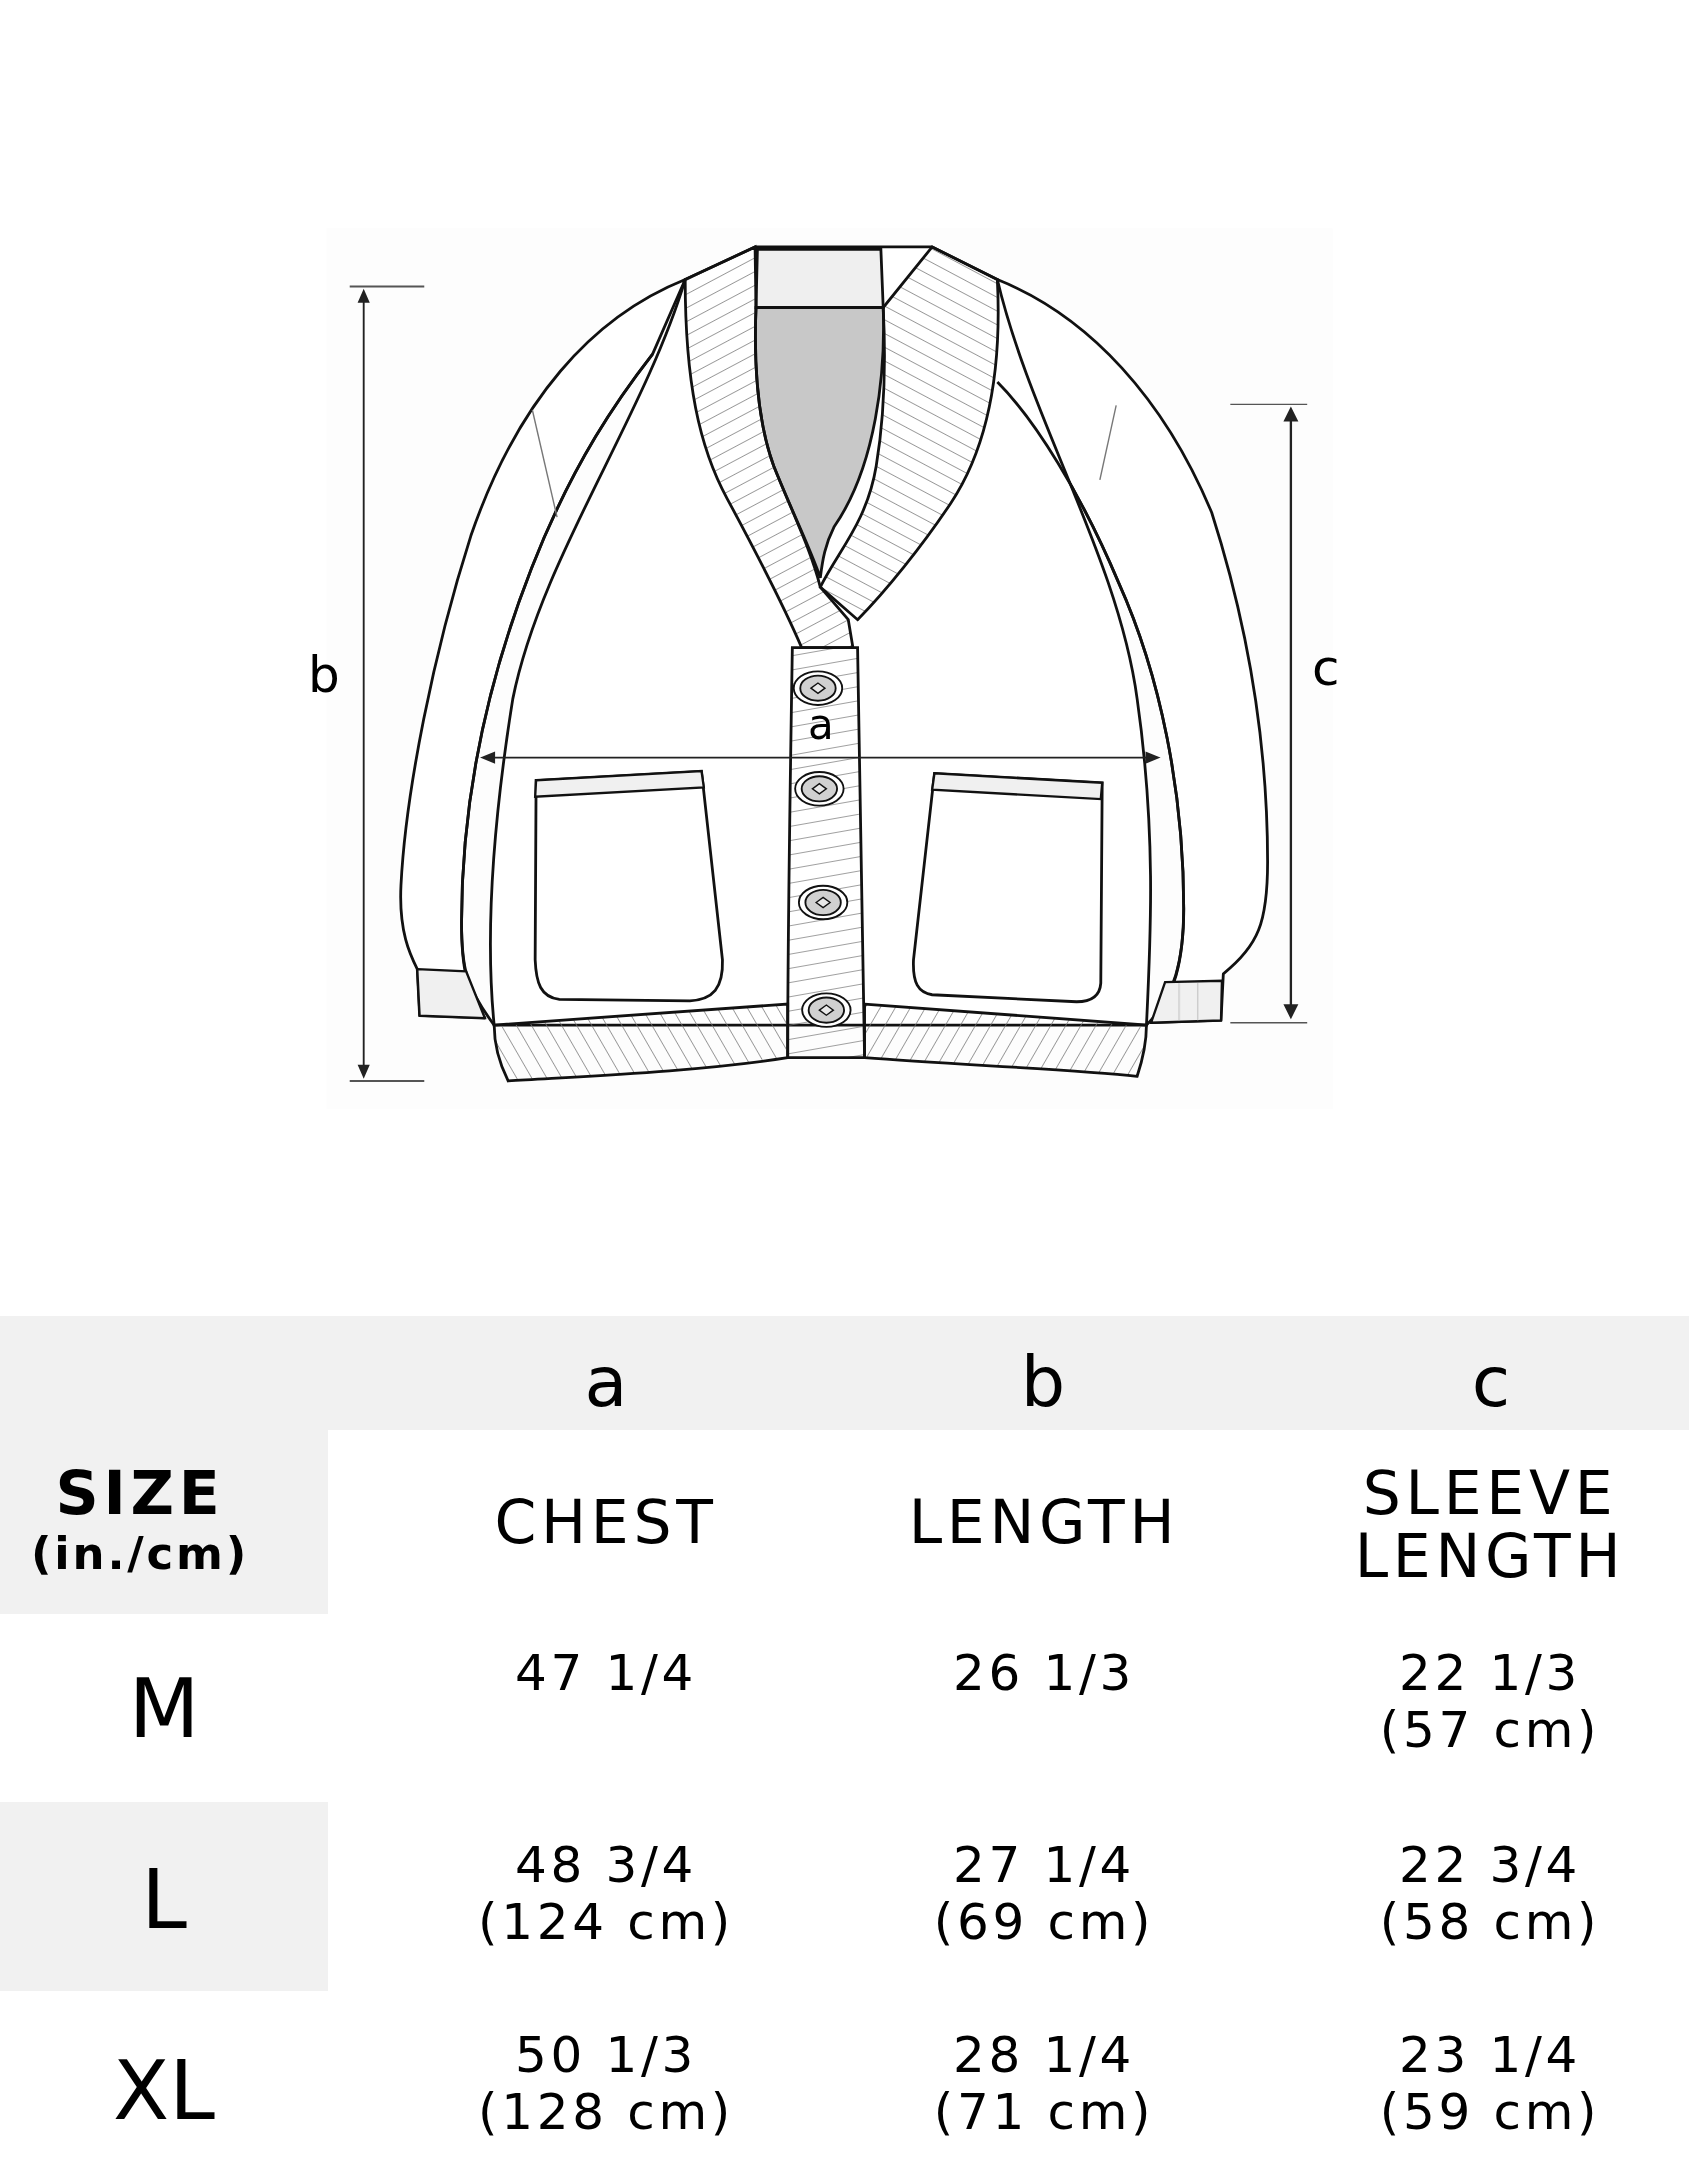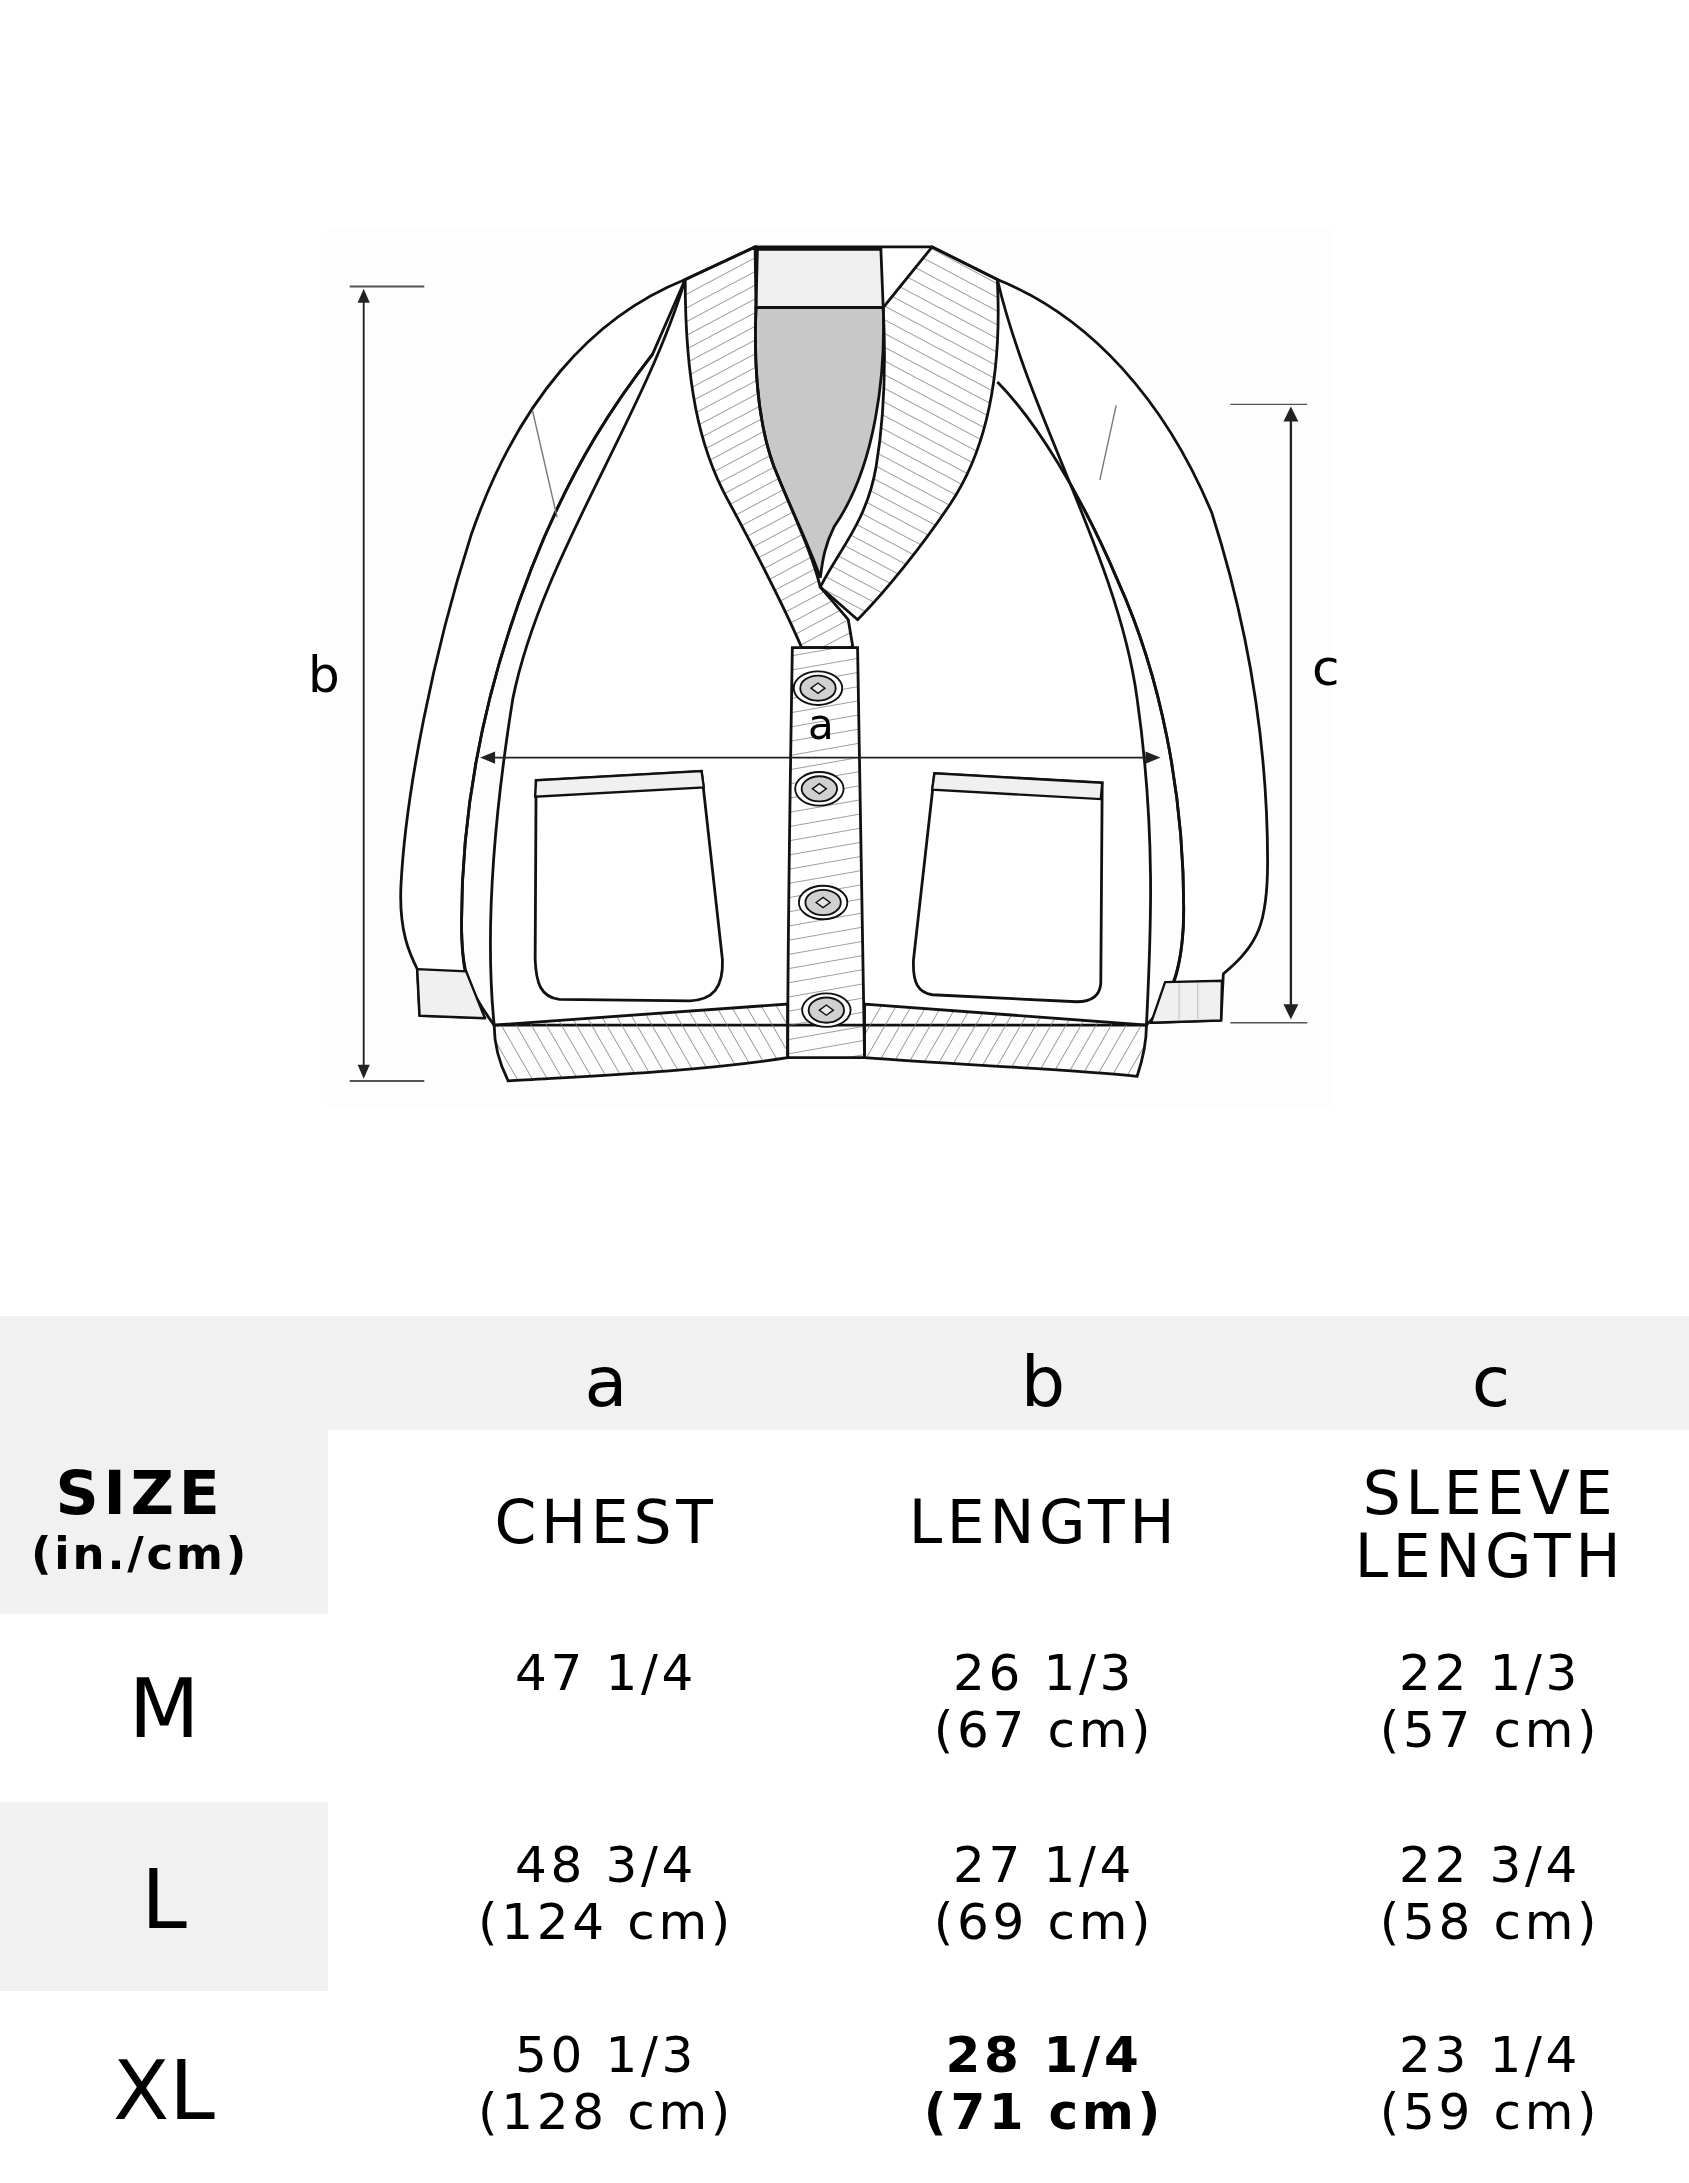--- a/index.html
+++ b/index.html
@@ -161,21 +161,20 @@
     <div>SLEEVE</div>
     <div>LENGTH</div>
   </div>
 
   <div class="size-label" style="top:1668px;">M</div>
   <div class="cell" style="left:429px; top:1645px;">
     <span>47 1/4</span>
   </div>
   <div class="cell" style="left:867px; top:1645px;">
     <span>26 1/3</span>
-    <span>(67 cm)</span>
   </div>
   <div class="cell" style="left:1313px; top:1645px;">
     <span>22 1/3</span>
     <span>(57 cm)</span>
   </div>
 
   <div class="size-label" style="top:1859px;">L</div>
   <div class="cell" style="left:429px; top:1837px;">
     <span>48 3/4</span>
     <span>(124 cm)</span>
@@ -187,21 +186,21 @@
   <div class="cell" style="left:1313px; top:1837px;">
     <span>22 3/4</span>
     <span>(58 cm)</span>
   </div>
 
   <div class="size-label" style="top:2050px;">XL</div>
   <div class="cell" style="left:429px; top:2027px;">
     <span>50 1/3</span>
     <span>(128 cm)</span>
   </div>
-  <div class="cell" style="left:867px; top:2027px;font-weight:bold;">
+  <div class="cell" style="left:867px; top:2027px;">
     <span>28 1/4</span>
     <span>(71 cm)</span>
   </div>
   <div class="cell" style="left:1313px; top:2027px;">
     <span>23 1/4</span>
     <span>(59 cm)</span>
   </div>
 </div>
 
 

